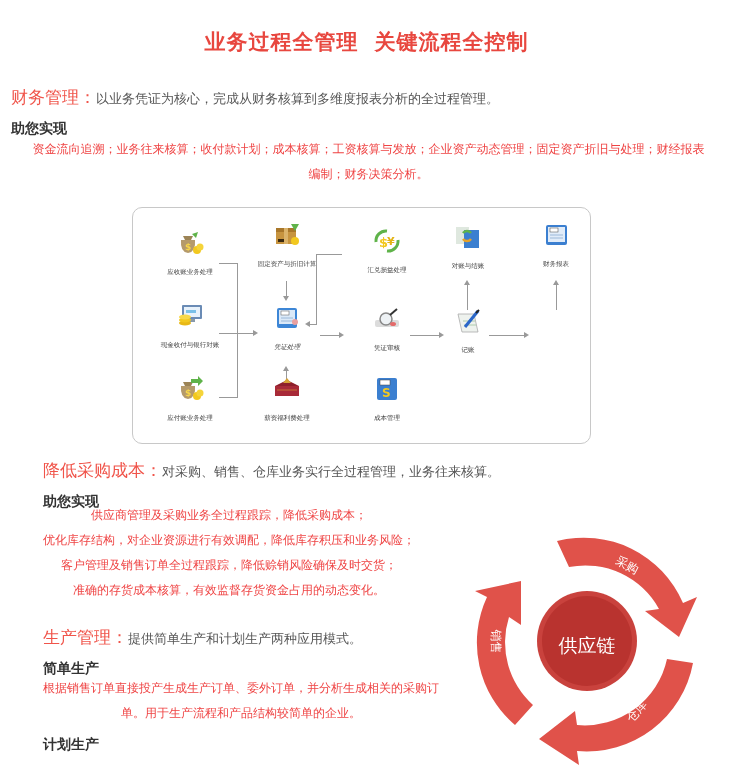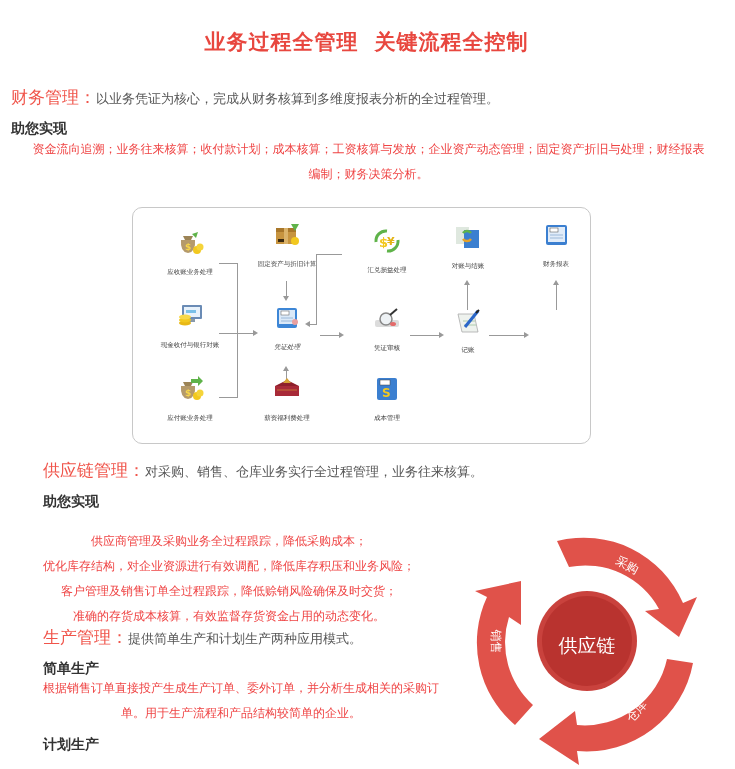--- a/index.html
+++ b/index.html
@@ -218,24 +218,24 @@
           <line x1="8" y1="16" x2="21" y2="16" stroke="#9bb8d8"></line>
         </svg>
     </div>
     <div class="lbl">财务报表</div>
   </div>
   <div class="line" style="left:423px; top:76px; width:1px; height:26px;"></div>
   <div class="arrow-u" style="left:420px; top:72px;"></div>
 </div>
 
 <div class="abs sec-head" style="left:43px; top:459px;">
-  <span class="label">供应链管理：</span><span>对采购、销售、仓库业务实行全过程管理，业务往来核算。</span>
+  <span class="label">降低采购成本：</span><span>对采购、销售、仓库业务实行全过程管理，业务往来核算。</span>
 </div>
 <div class="abs sub-h" style="left:43px; top:493px;">助您实现</div>
-<div class="abs para" style="left:43px; top:529px; white-space:nowrap;">
+<div class="abs para" style="left:43px; top:503px; white-space:nowrap;">
   <div>供应商管理及采购业务全过程跟踪，降低采购成本；</div>
   <div>优化库存结构，对企业资源进行有效调配，降低库存积压和业务风险；</div>
   <div>客户管理及销售订单全过程跟踪，降低赊销风险确保及时交货；</div>
   <div>准确的存货成本核算，有效监督存货资金占用的动态变化。</div>
 </div>
 
 <div class="abs cycle">
   <svg width="240" height="240" viewBox="0 0 240 240">
 
     <path d="M92 16 A108 108 0 0 1 218 78 L232 72 L214 112 L180 86 L194 84 A84 84 0 0 0 104 42 Z" fill="#e0524a"></path>

